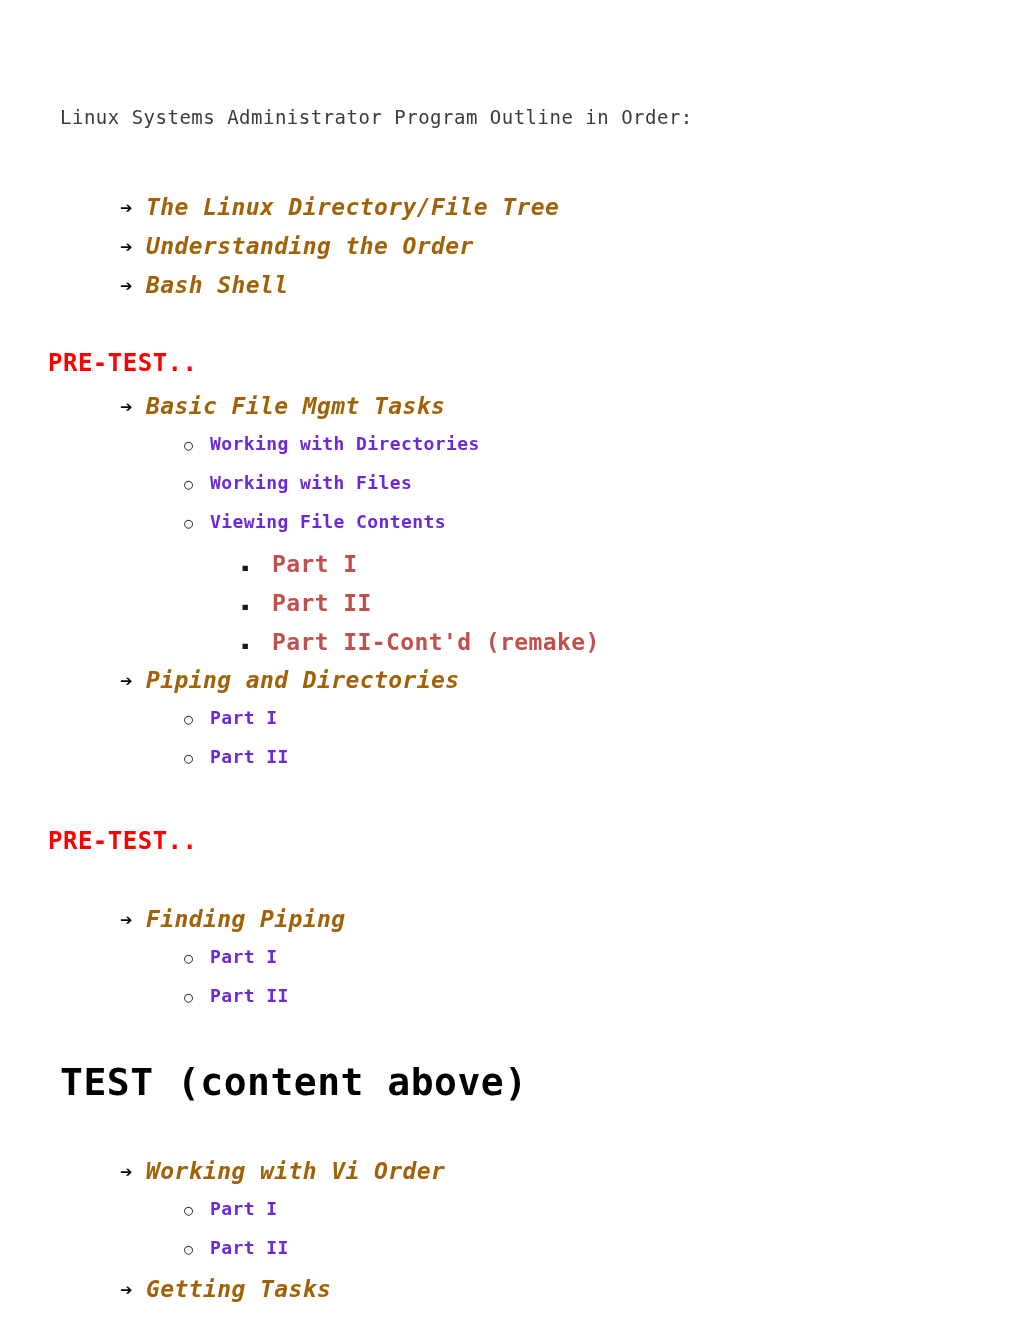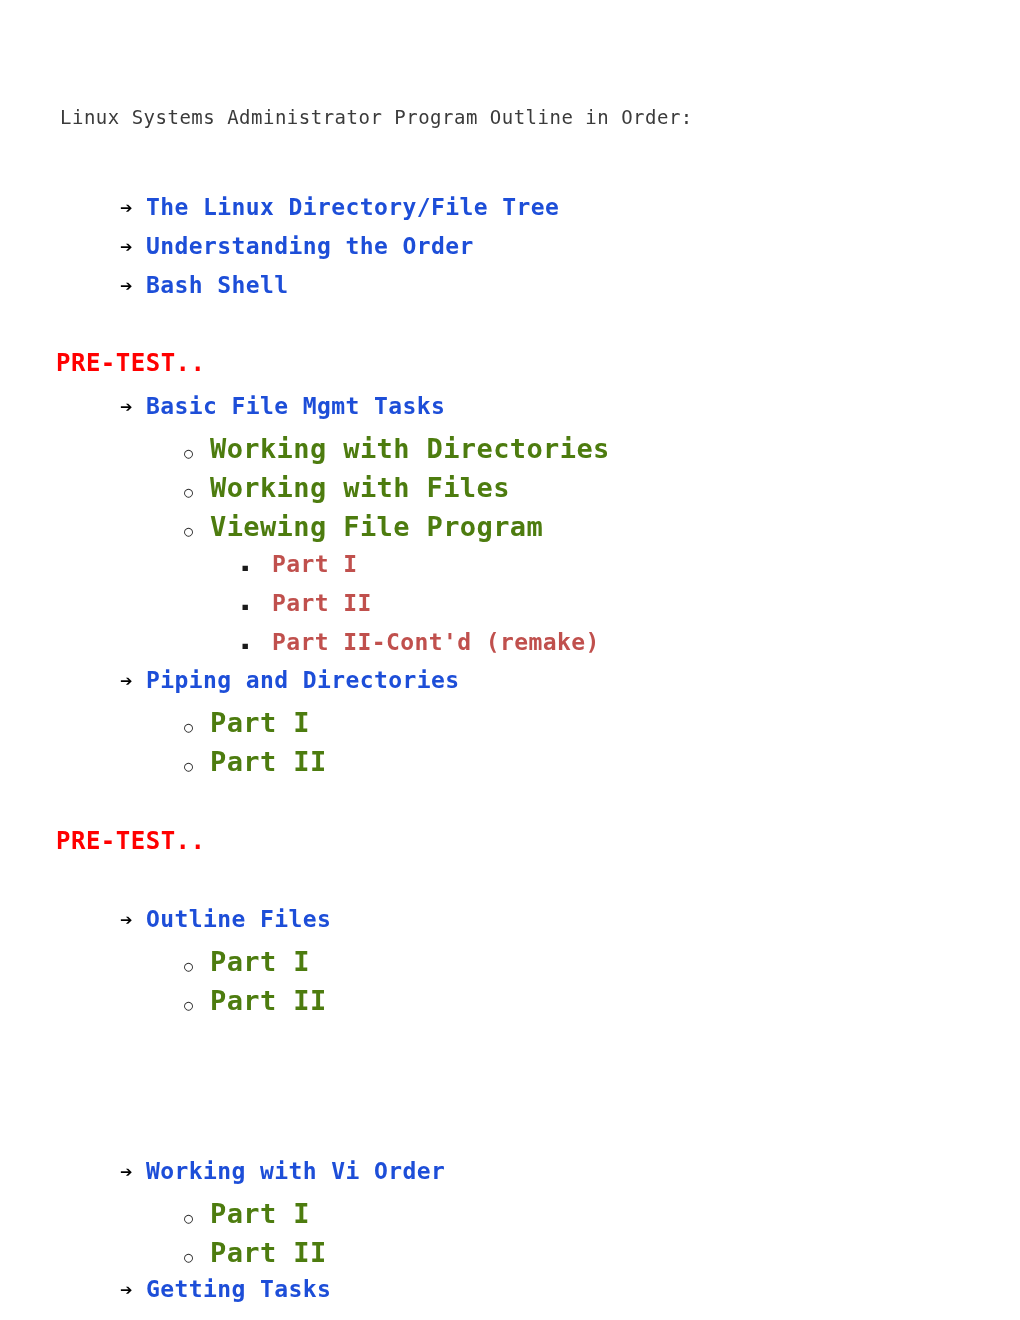--- a/index.html
+++ b/index.html
@@ -49,59 +49,60 @@
     width: 26px;
     font-size: 21px;
     font-weight: 700;
     color: #000000;
     line-height: 1;
     flex: 0 0 26px;
   }
   .lvl1 .label {
     font-size: 23px;
     font-weight: 700;
-    color: #1d4ed8;
+    color: #a16207;
     letter-spacing: 0.4px;
+    font-style: italic;
   }
 
   
   .lvl2 { left: 184px; }
   .lvl2 .bullet {
     width: 26px;
     flex: 0 0 26px;
     font-size: 15px;
     font-weight: 400;
     color: #2b2b2b;
   }
   .lvl2 .label {
-    font-size: 27px;
+    font-size: 18px;
     font-weight: 700;
     letter-spacing: 0.4px;
-    color: #4d7c0f;
+    color: #6d28d9;
   }
 
   
   .lvl3 { left: 241px; }
   .lvl3 .bullet {
     width: 31px;
     flex: 0 0 31px;
     font-size: 14px;
     color: #1a1a1a;
   }
   .lvl3 .label {
     font-size: 23px;
     font-weight: 700;
     letter-spacing: 0.4px;
     color: #c0504d;
   }
 
   
   .pretest {
     position: absolute;
-    left: 56px;
+    left: 48px;
     font-size: 24px;
     font-weight: 700;
     color: #ff0000;
     letter-spacing: 0.5px;
     white-space: nowrap;
   }
   .test-heading {
     position: absolute;
     left: 60px;
     font-size: 38px;
@@ -141,21 +142,21 @@
   <div class="row lvl2" style="top:385px">
     <span class="bullet">○</span>
     <span class="label">Working with Directories</span>
   </div>
   <div class="row lvl2" style="top:424px">
     <span class="bullet">○</span>
     <span class="label">Working with Files</span>
   </div>
   <div class="row lvl2" style="top:463px">
     <span class="bullet">○</span>
-    <span class="label">Viewing File Program</span>
+    <span class="label">Viewing File Contents</span>
   </div>
 
   <div class="row lvl3" style="top:503px">
     <span class="bullet">▪</span>
     <span class="label">Part I</span>
   </div>
   <div class="row lvl3" style="top:542px">
     <span class="bullet">▪</span>
     <span class="label">Part II</span>
   </div>
@@ -174,31 +175,32 @@
   </div>
   <div class="row lvl2" style="top:698px">
     <span class="bullet">○</span>
     <span class="label">Part II</span>
   </div>
 
   <div class="pretest" style="top:779px">PRE-TEST..</div>
 
   <div class="row lvl1" style="top:858px">
     <span class="bullet">➔</span>
-    <span class="label">Outline Files</span>
+    <span class="label">Finding Piping</span>
   </div>
   <div class="row lvl2" style="top:898px">
     <span class="bullet">○</span>
     <span class="label">Part I</span>
   </div>
   <div class="row lvl2" style="top:937px">
     <span class="bullet">○</span>
     <span class="label">Part II</span>
   </div>
 
+  <div class="test-heading" style="top:1012px">TEST (content above)</div>
 
   <div class="row lvl1" style="top:1110px">
     <span class="bullet">➔</span>
     <span class="label">Working with Vi Order</span>
   </div>
   <div class="row lvl2" style="top:1150px">
     <span class="bullet">○</span>
     <span class="label">Part I</span>
   </div>
   <div class="row lvl2" style="top:1189px">

